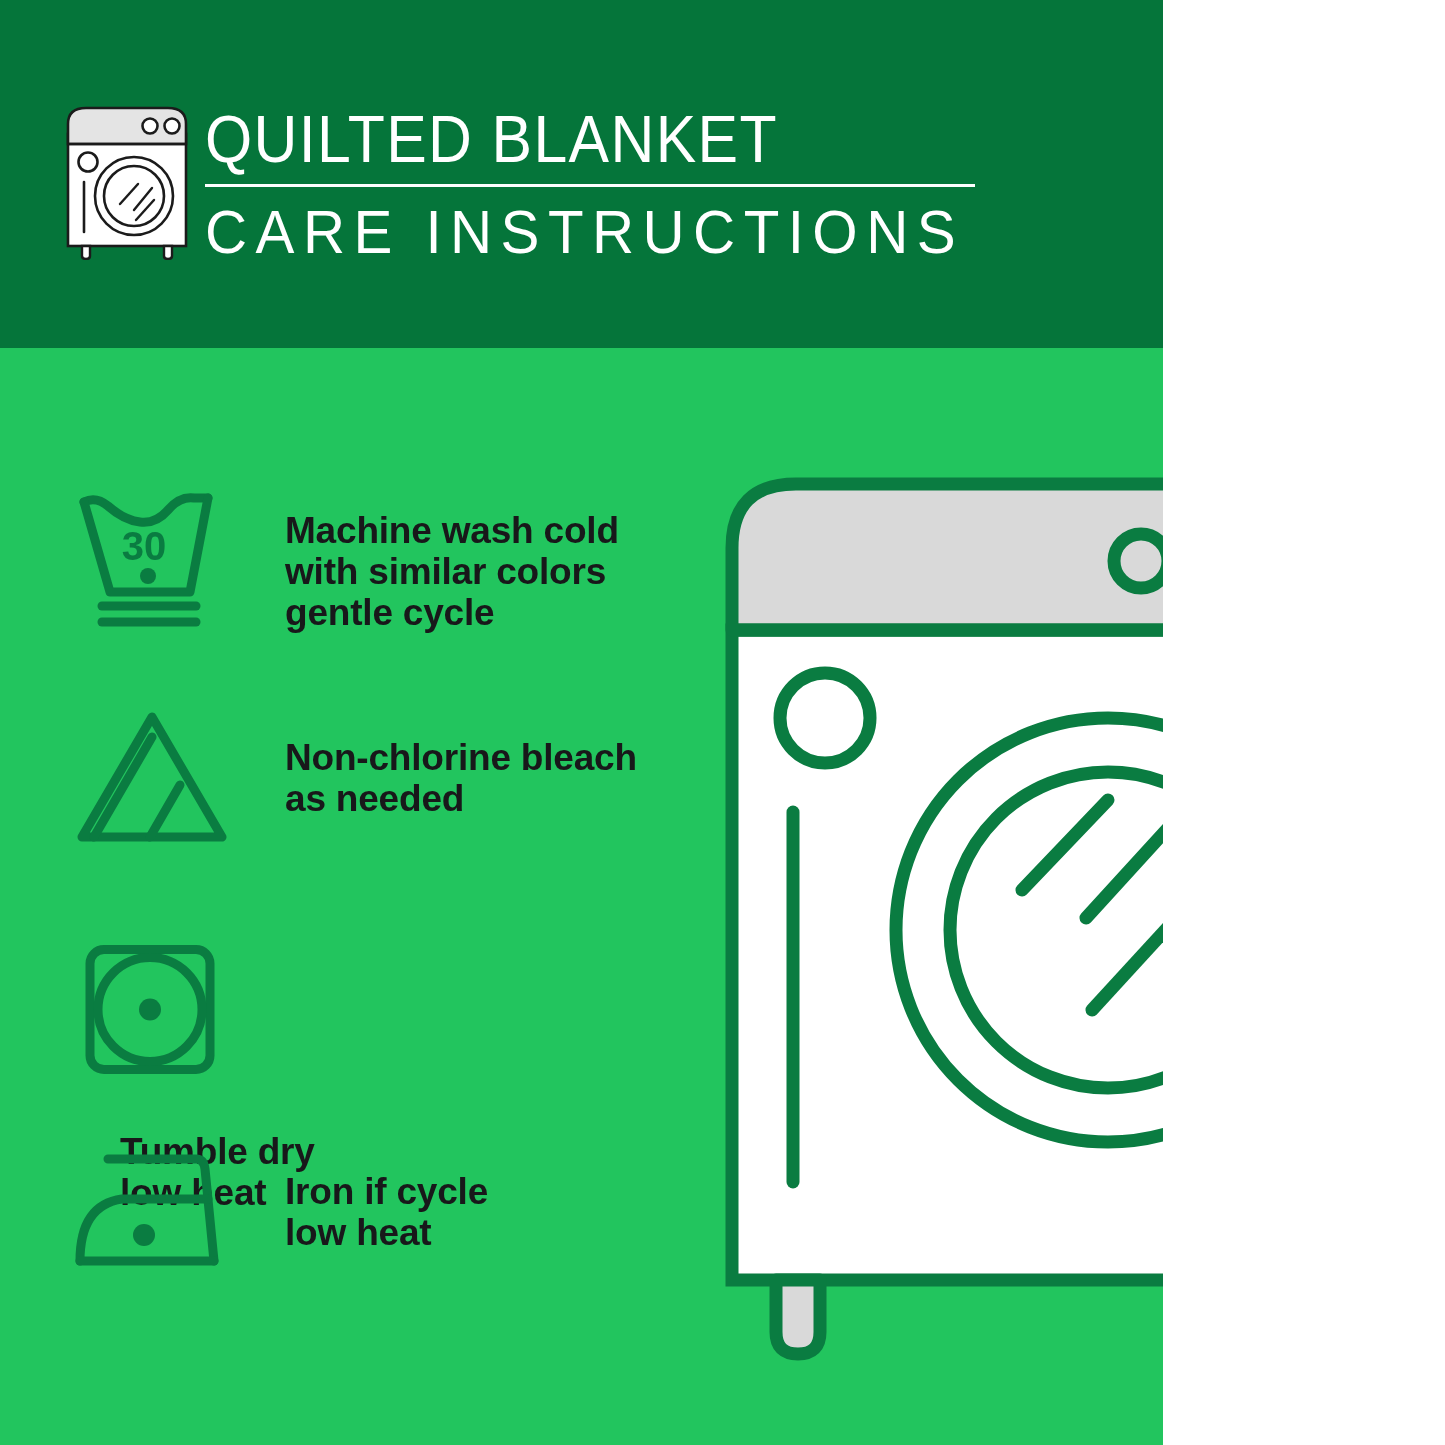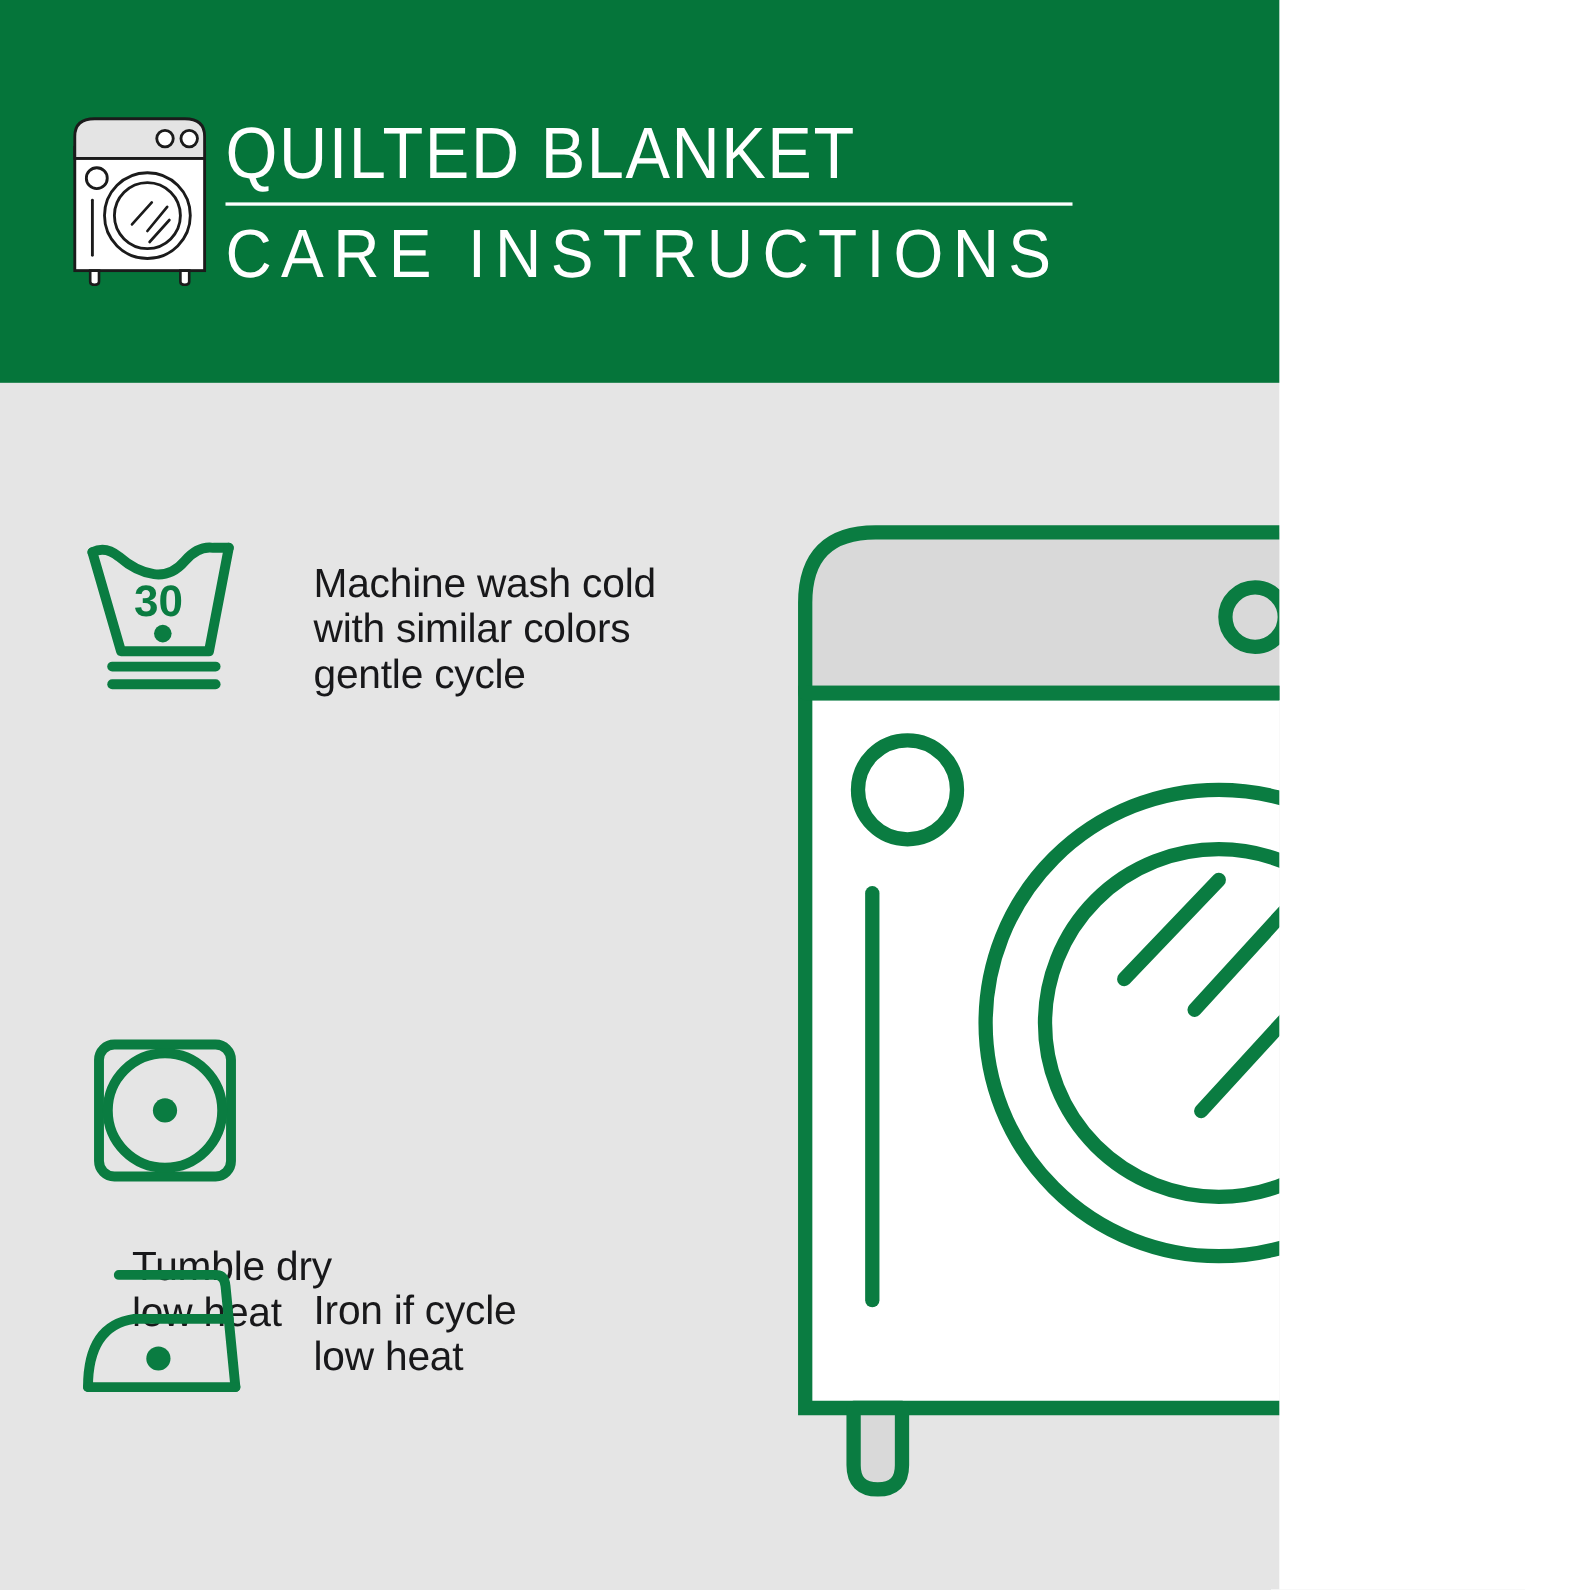--- a/index.html
+++ b/index.html
@@ -7,21 +7,21 @@
     padding: 0;
     background: #ffffff;
   }
   body {
     font-family: "Liberation Sans", sans-serif;
   }
   #page {
     position: relative;
     width: 1163px;
     height: 1445px;
-    background: #e5e5e5;
+    background: #22c55e;
     overflow: hidden;
   }
 
   
   .header-band {
     position: absolute;
     left: 0;
     top: 0;
     width: 1445px;
     height: 348px;
@@ -99,21 +99,21 @@
   }
   .care-row.r1 .care-icon { height: 150px; }
 
   .care-text {
     flex: 1 1 auto;
     padding-left: 50px;
     font-family: "Liberation Sans", sans-serif;
     font-size: 37px;
     line-height: 41px;
     color: #18181a;
-    font-weight: 400;
+    font-weight: 700;
     letter-spacing: -0.2px;
   }
   .care-row.r0 .care-text { padding-top: 22px; }
   .care-row.r1 .care-text { padding-top: 34px; }
   .care-row.r2 .care-text { padding-top: 38px; }
   .care-row.r3 .care-text { padding-top: 28px; }
   .care-text div { white-space: nowrap; }
 
   
   .washer-illustration {
@@ -178,20 +178,33 @@
         <text x="74" y="72" font-family="Liberation Sans, sans-serif" font-size="40" font-weight="700" fill="#0a7c41" text-anchor="middle">30</text>
         <circle cx="78" cy="88" r="8" fill="#0a7c41"></circle>
       </svg>
       <div class="care-text">
         <div>Machine wash cold</div>
         <div>with similar colors</div>
         <div>gentle cycle</div>
       </div>
     </div>
 
+    <div class="care-row r1">
+      <svg class="care-icon" viewBox="0 0 165 150">
+        <g fill="none" stroke="#0a7c41" stroke-width="9" stroke-linecap="round" stroke-linejoin="round">
+          <path d="M82 14 L152 134 L12 134 Z"></path>
+          <line x1="82" y1="34" x2="24" y2="134"></line>
+          <line x1="110" y1="82" x2="80" y2="134"></line>
+        </g>
+      </svg>
+      <div class="care-text">
+        <div>Non-chlorine bleach</div>
+        <div>as needed</div>
+      </div>
+    </div>
 
     <div class="care-row r2">
       <svg class="care-icon" viewBox="0 0 165 150">
         <g fill="none" stroke="#0a7c41" stroke-width="9" stroke-linejoin="round">
           <rect x="20" y="14" width="120" height="120" rx="14" ry="14"></rect>
           <circle cx="80" cy="74" r="52"></circle>
         </g>
         <circle cx="80" cy="74" r="11" fill="#0a7c41"></circle>
       </svg>
       <div class="care-text">

